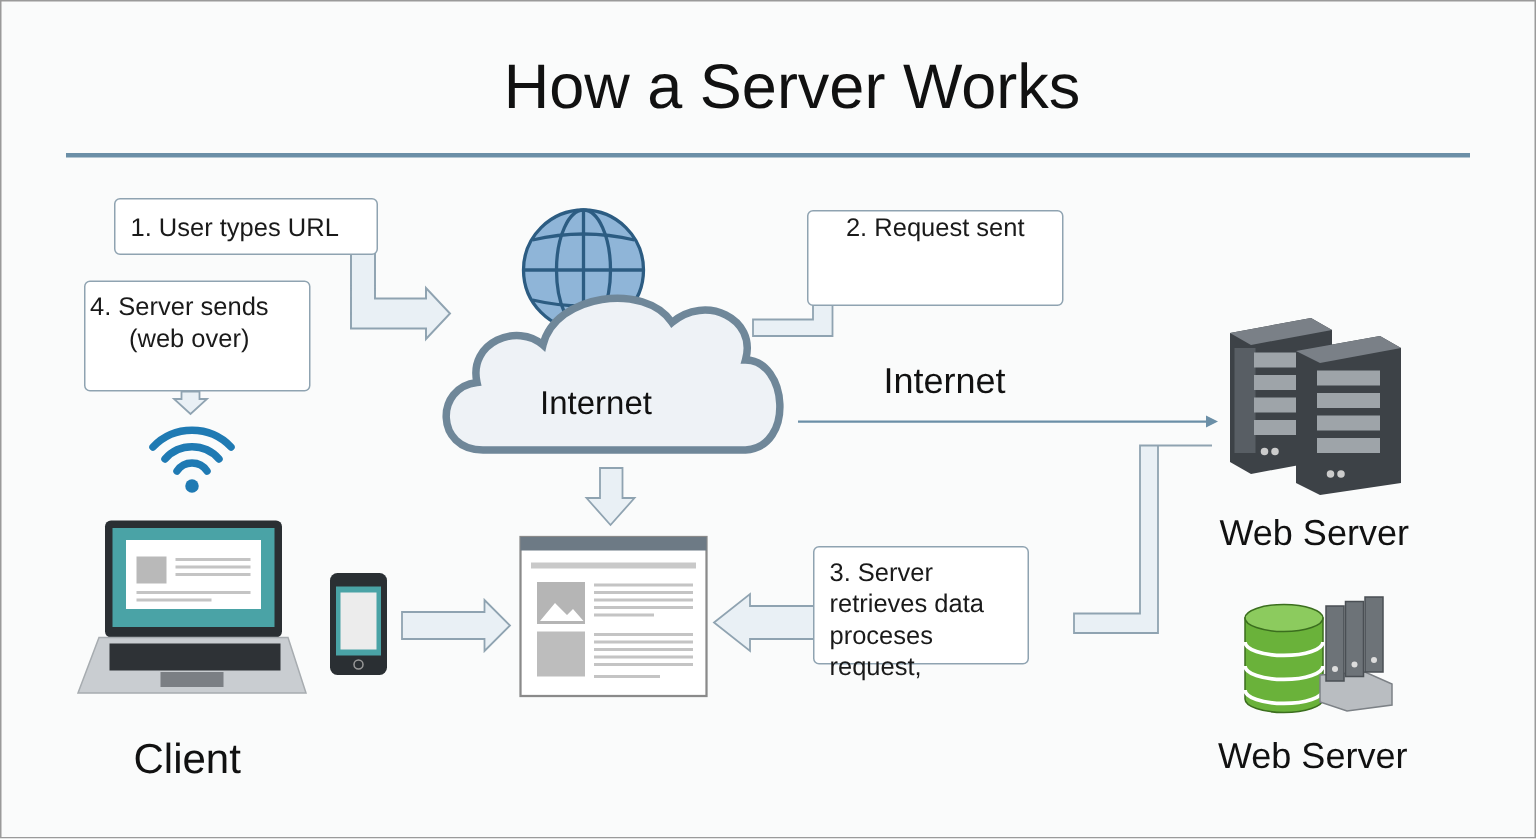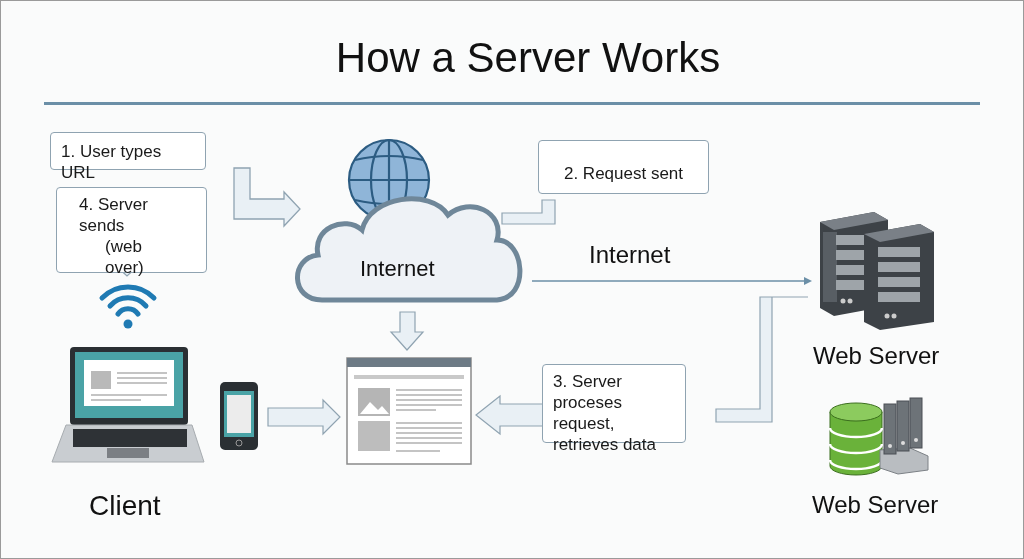--- a/index.html
+++ b/index.html
@@ -137,33 +137,33 @@
     <path d="M880 450 L910 448 L928 456 L928 470 L898 474 L880 468Z" fill="#b9bdc1" stroke="#7c8186"></path>
     <rect x="884" y="404" width="12" height="50" fill="#6d7378" stroke="#4a4f54"></rect>
     <rect x="897" y="401" width="12" height="50" fill="#6d7378" stroke="#4a4f54"></rect>
     <rect x="910" y="398" width="12" height="50" fill="#6d7378" stroke="#4a4f54"></rect>
     <circle cx="890" cy="446" r="2" fill="#ddd"></circle>
       <circle cx="903" cy="443" r="2" fill="#ddd"></circle>
       <circle cx="916" cy="440" r="2" fill="#ddd"></circle>
   </g>
 </svg>
 
-<div class="callout" style="left:50px;top:132px;width:156px;height:38px;padding:8px 10px;">
+<div class="callout" style="left:76px;top:132px;width:176px;height:38px;padding:8px 10px;">
   <span>1. User types URL</span>
 </div>
-<div class="callout" style="left:56px;top:187px;width:151px;height:86px;padding:6px 22px;">
+<div class="callout" style="left:56px;top:187px;width:151px;height:74px;padding:6px 3px;">
   <div>4. Server sends</div>
   <div style="padding-left:26px">(web over)</div>
 </div>
-<div class="callout" style="left:538px;top:140px;width:171px;height:54px;padding:22px 0;text-align:center;">
+<div class="callout" style="left:538px;top:140px;width:171px;height:64px;padding:0 0;text-align:center;">
   <div>2. Request sent</div>
 </div>
 <div class="callout" style="left:542px;top:364px;width:144px;height:79px;padding:6px 10px;">
   <div>3. Server</div>
+  <div>retrieves data</div>
   <div>proceses request,</div>
-  <div>retrieves data</div>
 </div>
 
 <div class="lbl" style="left:360px;top:256px;font-size:22px;">Internet</div>
 <div class="lbl" style="left:589px;top:241px;font-size:24px;">Internet</div>
 <div class="lbl" style="left:89px;top:490px;font-size:28px;">Client</div>
 <div class="lbl" style="left:813px;top:342px;font-size:24px;">Web Server</div>
 <div class="lbl" style="left:812px;top:491px;font-size:24px;">Web Server</div>
 
 </body></html>

